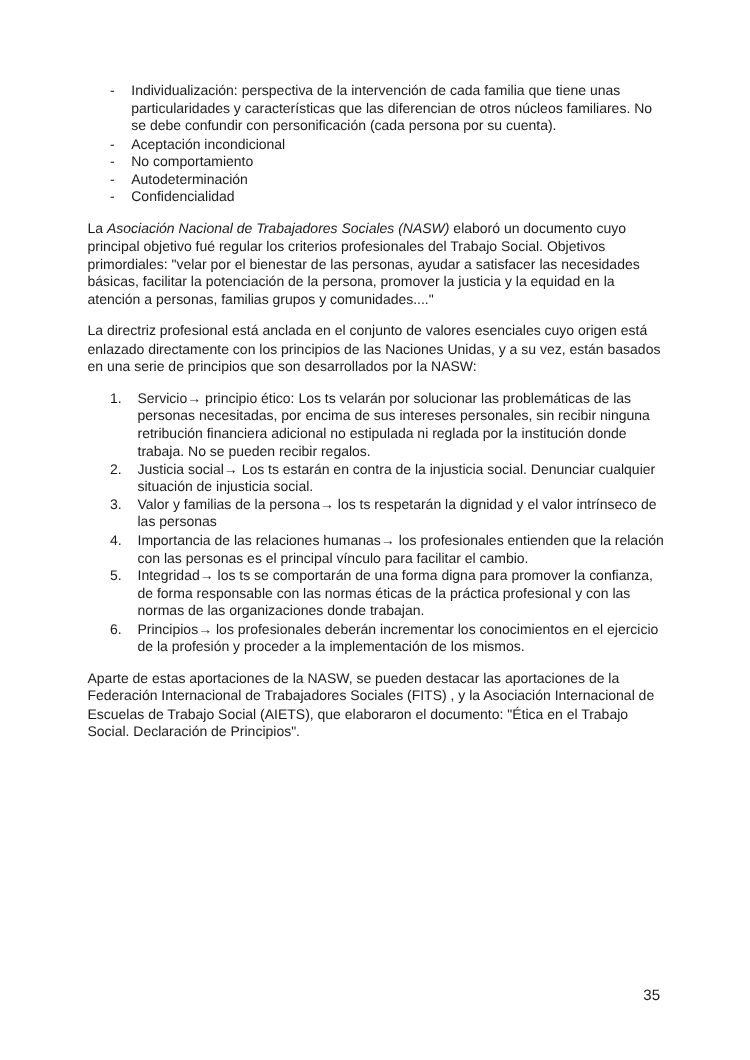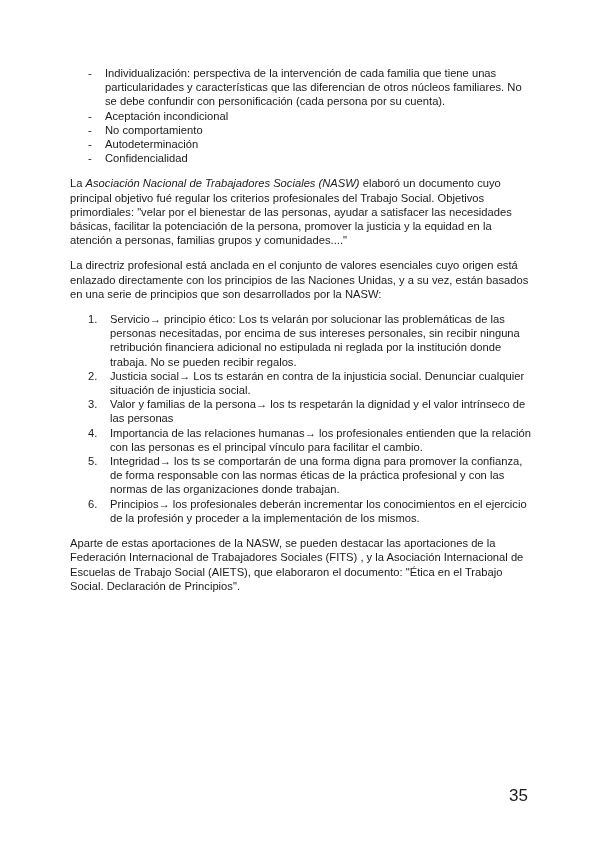--- a/index.html
+++ b/index.html
@@ -25,21 +25,21 @@
   .li { position: relative; }
   .li.dash { padding-left: 35px; }
   .li.num  { padding-left: 40px; }
   .li .marker { position: absolute; left: 18px; top: 0; }
   b { font-weight: normal; }
   i { font-style: italic; }
   .page-number {
     position: absolute;
     top: 789px;
     right: 72px;
-    font-size: 17px;
+    font-size: 12px;
     color: #1a1a1a;
   }
 </style>
 </head>
 <body>
 
 <div class="page">
   <div class="content">
 
     <div class="list">

